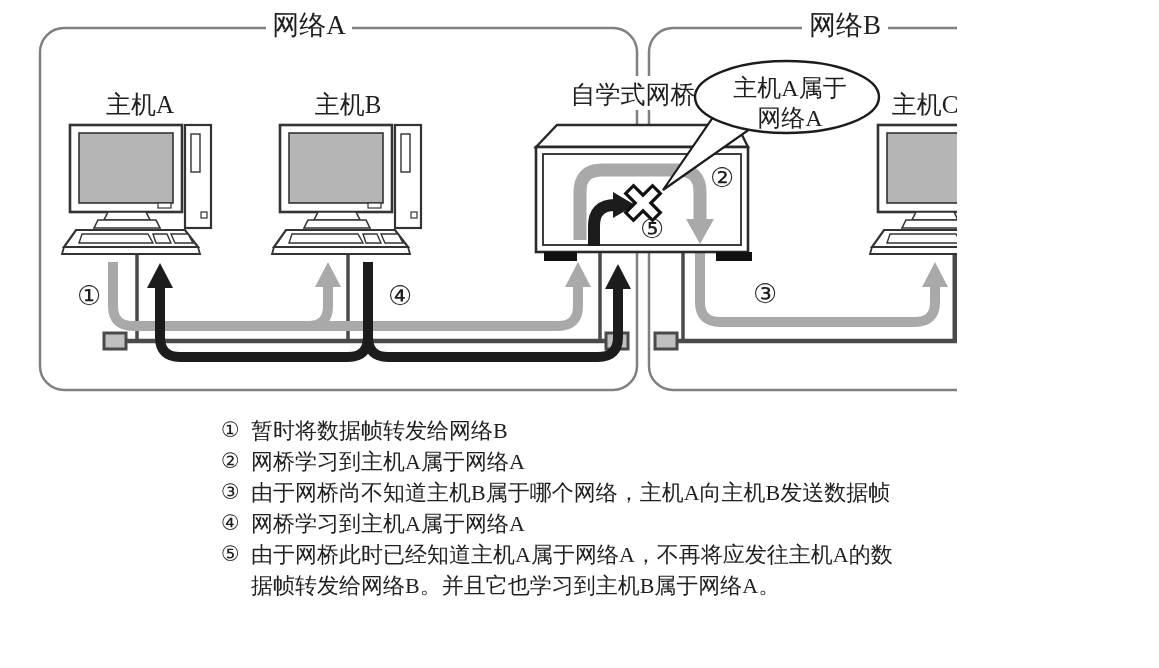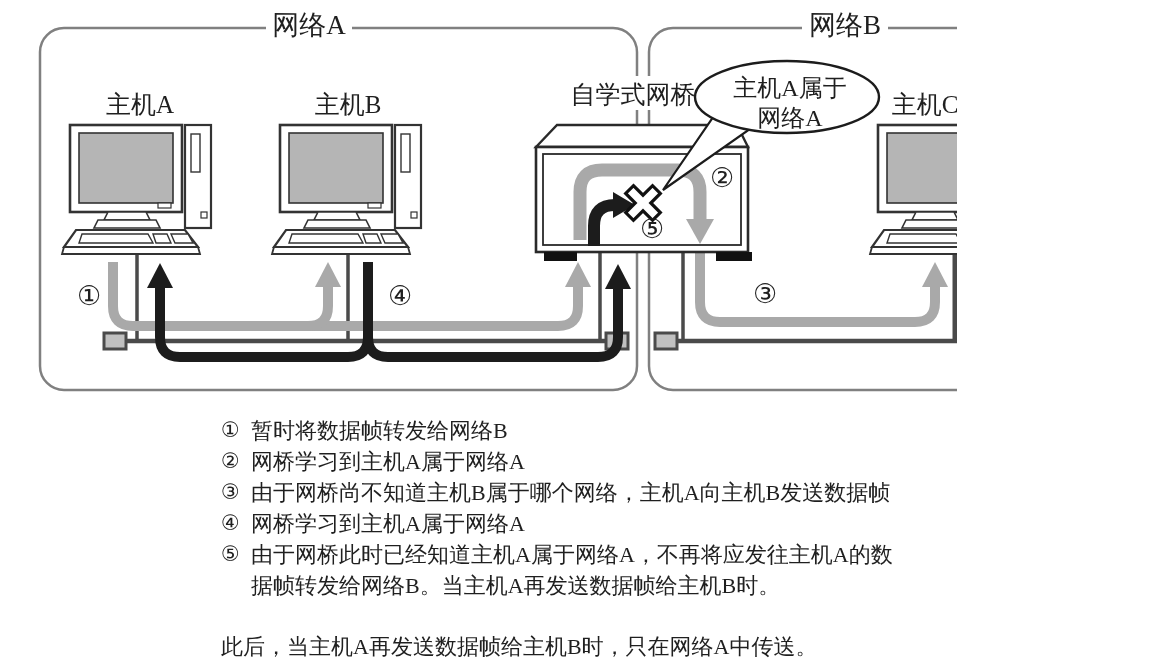--- a/index.html
+++ b/index.html
@@ -141,18 +141,17 @@
     <div class="legend-item">
       <span class="num">③</span>
       <span class="txt">由于网桥尚不知道主机B属于哪个网络，主机A向主机B发送数据帧</span>
     </div>
     <div class="legend-item">
       <span class="num">④</span>
       <span class="txt">网桥学习到主机A属于网络A</span>
     </div>
     <div class="legend-item">
       <span class="num">⑤</span>
-      <span class="txt">由于网桥此时已经知道主机A属于网络A，不再将应发往主机A的数据帧转发给网络B。当主机A再发送数据帧给主机B时。</span>
+      <span class="txt">由于网桥此时已经知道主机A属于网络A，不再将应发往主机A的数据帧转发给网络B。并且它也学习到主机B属于网络A。</span>
     </div>
-    <div class="legend-footer">此后，当主机A再发送数据帧给主机B时，只在网络A中传送。</div>
   </div>
 
 </div>
 
 </body></html>

